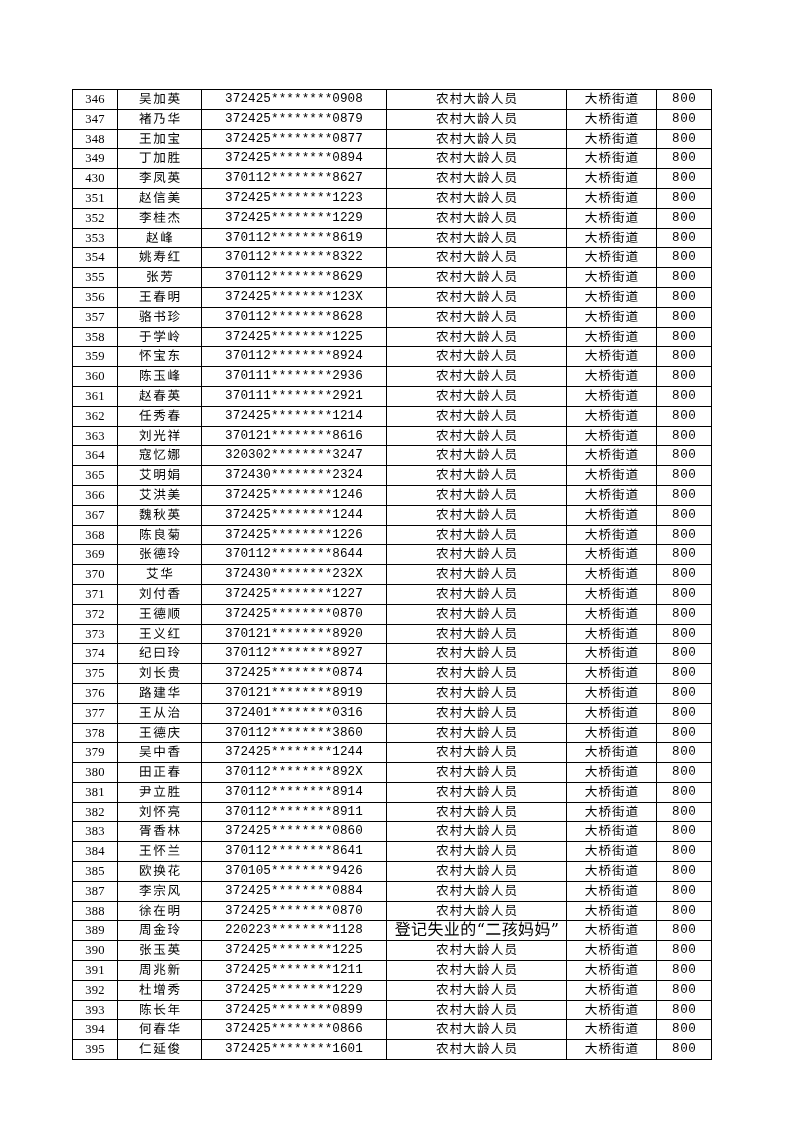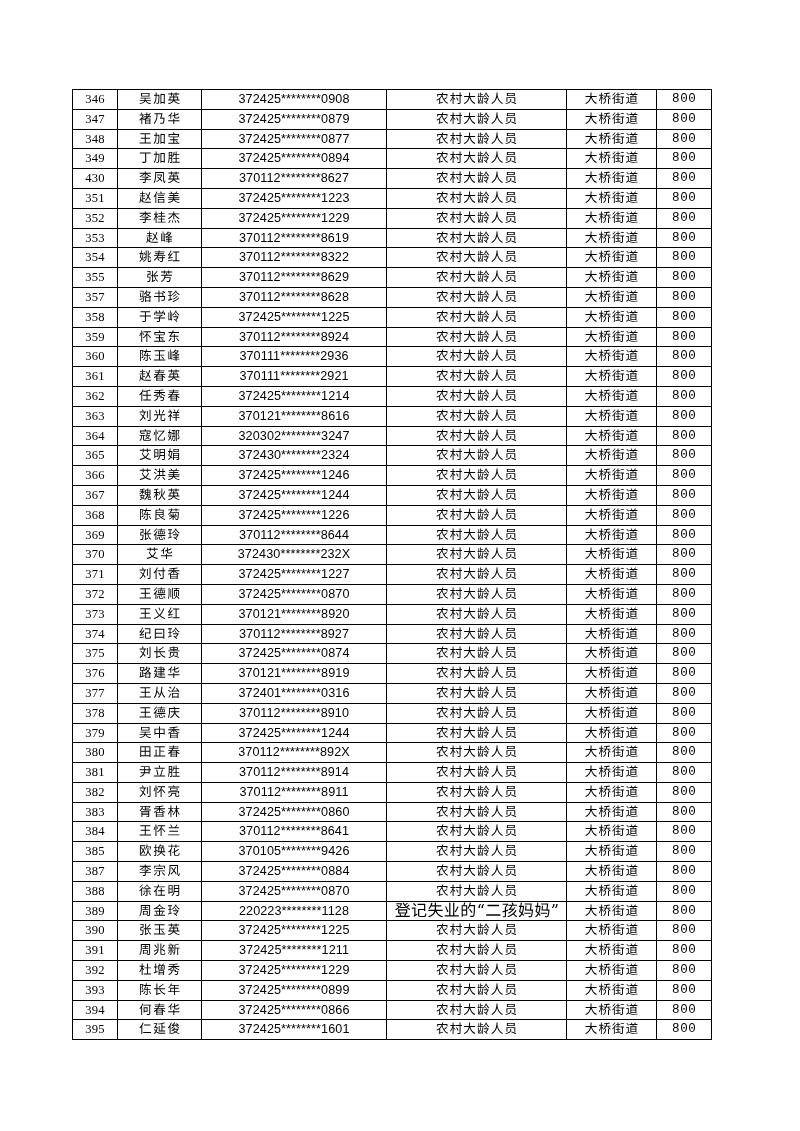--- a/index.html
+++ b/index.html
@@ -58,21 +58,21 @@
   }
   td.name {
     font-family: "DejaVu Serif", "Liberation Serif", serif;
     font-size: 13px;
     letter-spacing: 1.6px;
     text-indent: 1.6px;
   }
   td.idnum {
     font-size: 13px;
     letter-spacing: 0.1px;
-    font-family: Liberation Sans, sans-serif;
+    font-family: Liberation Mono, monospace;
   }
   td.cat {
     font-family: "DejaVu Serif", "Liberation Serif", serif;
     font-size: 12.6px;
     letter-spacing: 1.1px;
     text-indent: 1.1px;
   }
   td.cat.special {
     font-size: 16px;
     letter-spacing: 0.4px;
@@ -180,20 +180,28 @@
           </tr>
           <tr>
             <td class="seq">355</td>
             <td class="name">张芳</td>
             <td class="idnum">370112********8629</td>
             <td class="cat">农村大龄人员</td>
             <td class="street">大桥街道</td>
             <td class="amount">800</td>
           </tr>
           <tr>
+            <td class="seq">356</td>
+            <td class="name">王春明</td>
+            <td class="idnum">372425********123X</td>
+            <td class="cat">农村大龄人员</td>
+            <td class="street">大桥街道</td>
+            <td class="amount">800</td>
+          </tr>
+          <tr>
             <td class="seq">357</td>
             <td class="name">骆书珍</td>
             <td class="idnum">370112********8628</td>
             <td class="cat">农村大龄人员</td>
             <td class="street">大桥街道</td>
             <td class="amount">800</td>
           </tr>
           <tr>
             <td class="seq">358</td>
             <td class="name">于学岭</td>
@@ -350,21 +358,21 @@
             <td class="seq">377</td>
             <td class="name">王从治</td>
             <td class="idnum">372401********0316</td>
             <td class="cat">农村大龄人员</td>
             <td class="street">大桥街道</td>
             <td class="amount">800</td>
           </tr>
           <tr>
             <td class="seq">378</td>
             <td class="name">王德庆</td>
-            <td class="idnum">370112********8910</td>
+            <td class="idnum">370112********3860</td>
             <td class="cat">农村大龄人员</td>
             <td class="street">大桥街道</td>
             <td class="amount">800</td>
           </tr>
           <tr>
             <td class="seq">379</td>
             <td class="name">吴中香</td>
             <td class="idnum">372425********1244</td>
             <td class="cat">农村大龄人员</td>
             <td class="street">大桥街道</td>

